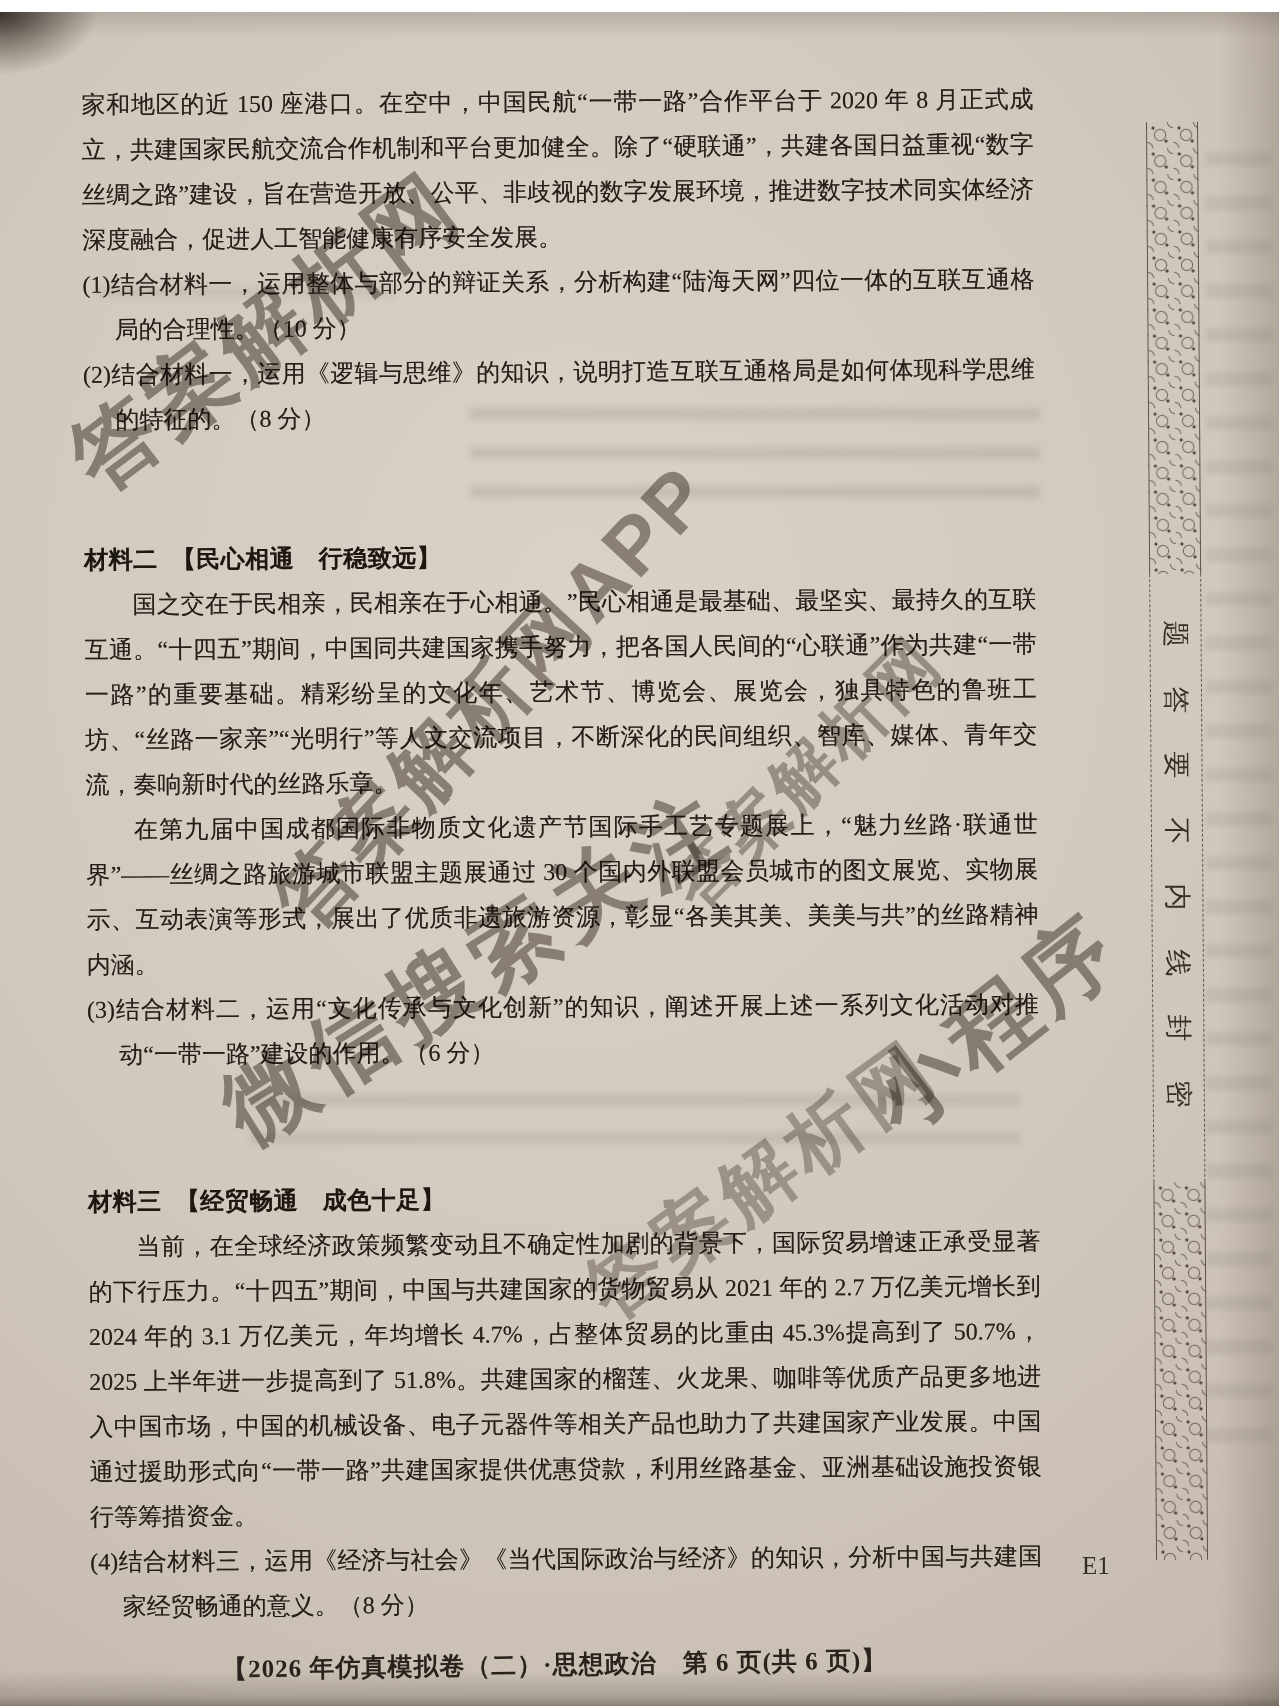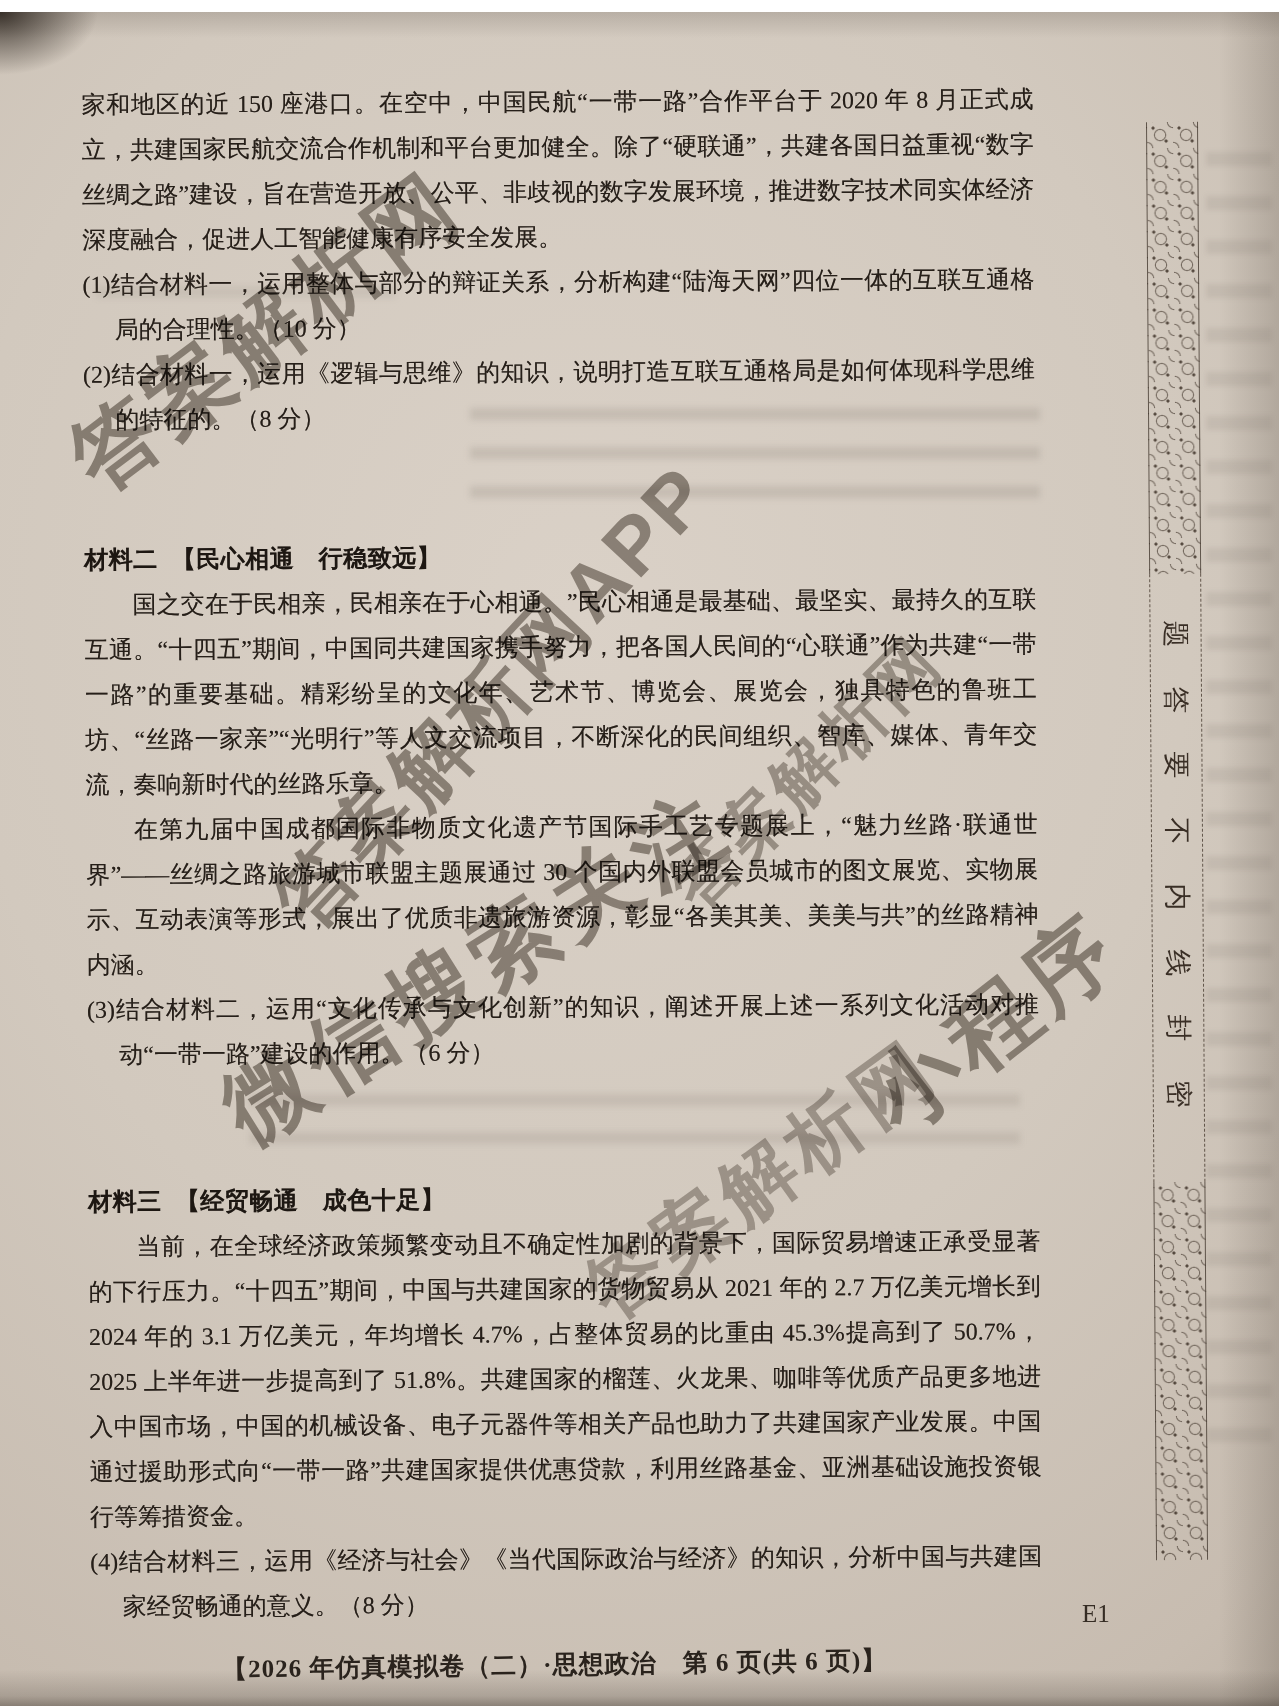--- a/index.html
+++ b/index.html
@@ -31,21 +31,21 @@
   .mat-heading { font-weight:bold; color:#1d1712; letter-spacing:.5px; }
   .mat-heading .mat-label { margin-right:14px; }
   #material2-heading { margin-top:95px; }
   #material3-heading { margin-top:102px; }
 
   
   #footer-caption {
     position:absolute; left:222px; top:1636px; font-size:25px; font-weight:bold;
     color:#2a231d; transform:rotate(-0.8deg); letter-spacing:1px;
   }
-  #page-code { position:absolute; left:1082px; top:1588px; font-size:25px; color:#352c24; }
+  #page-code { position:absolute; left:1082px; top:1540px; font-size:25px; color:#352c24; }
 
   
   #seal-strip {
     position:absolute; left:1146px; top:110px; width:52px; height:1442px;
     transform:rotate(-0.4deg); transform-origin:top center;
   }
   .lace {
     width:52px;
     border-left:1.5px solid rgba(58,47,37,.75);
     border-right:1.5px solid rgba(58,47,37,.75);

